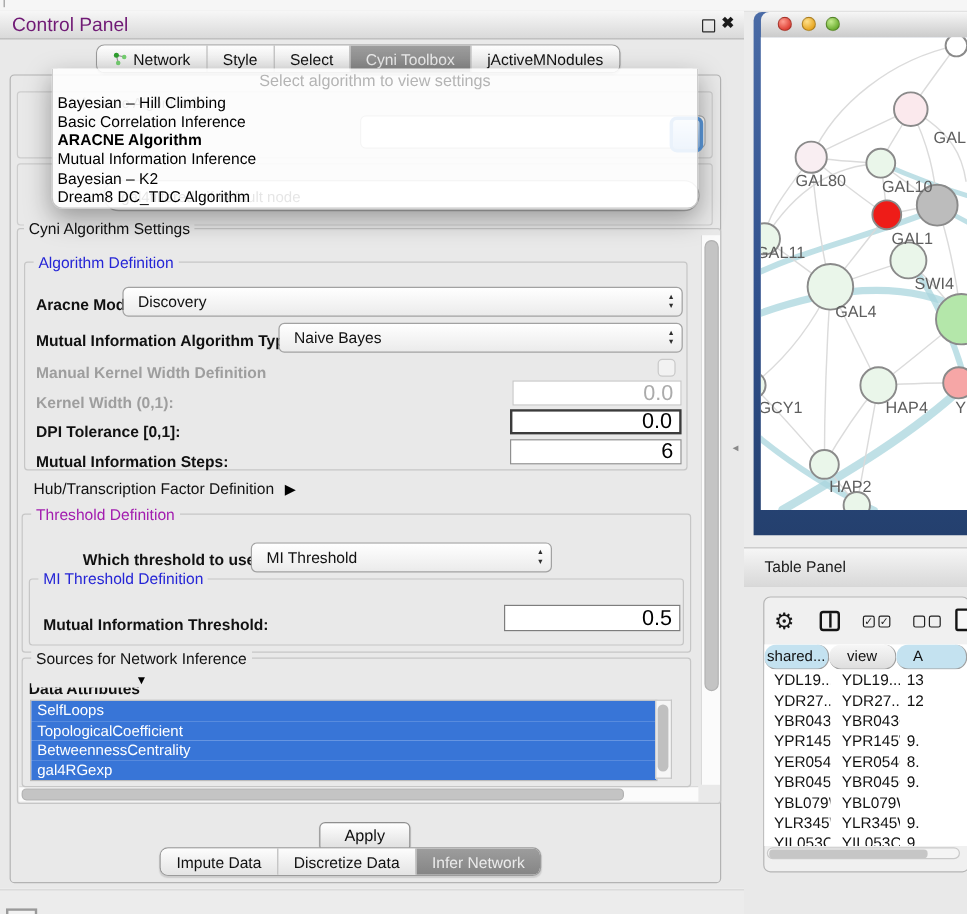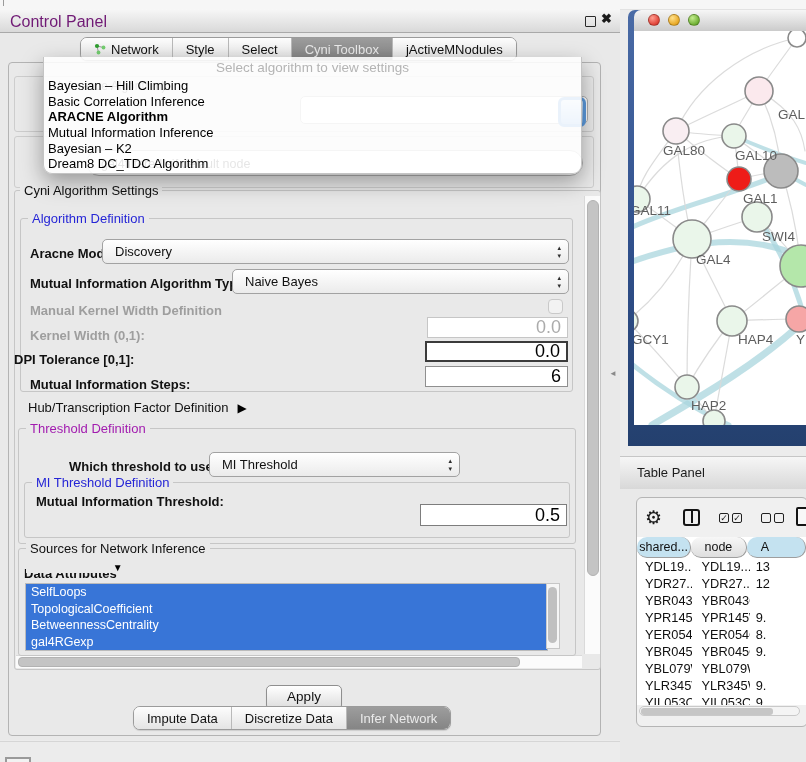--- a/index.html
+++ b/index.html
@@ -78,34 +78,34 @@
 
   .algodef{left:20px;top:218px;width:551px;height:172px;}
   .lbl-aracne{left:30px;top:246px;}
   .combo-aracne{left:102px;top:239px;width:467px;height:25px;}
   .lbl-mitype{left:30px;top:276px;}
   .combo-mitype{left:232px;top:269px;width:337px;height:25px;}
   .lbl-manual{left:30px;top:303px;}
   .cb-manual{left:548px;top:299px;}
   .lbl-kernel{left:30px;top:328px;}
   .field-kernel{left:427px;top:317px;width:141px;height:21px;line-height:19px;border:1px solid #c6c6c6;color:#ababab;}
-  .lbl-dpi{left:14px;top:352px;}
+  .lbl-dpi{left:30px;top:352px;}
   .field-dpi{left:425px;top:341px;width:143px;height:21px;line-height:17px;border:2px solid #3b3b3b;color:#000;}
   .lbl-misteps{left:30px;top:377px;}
   .field-misteps{left:425px;top:366px;width:143px;height:21px;line-height:19px;border:1px solid #8f8f8f;color:#000;}
 
   .hubrow{left:28px;top:400px;font-size:13px;color:#111;display:flex;align-items:center;gap:9px;}
   .hub-arrow{font-size:12px;color:#000;}
   .hub-arrow::after{content:"▶";}
 
   .threshold{left:18px;top:428px;width:556px;height:114px;}
   .lbl-which{left:69px;top:459px;}
   .combo-which{left:209px;top:452px;width:251px;height:25px;}
   .mibox{left:24px;top:482px;width:544px;height:54px;}
-  .lbl-mithresh{left:36px;top:494px;}
+  .lbl-mithresh{left:36px;top:513px;}
   .field-mithresh{left:420px;top:504px;width:147px;height:22px;line-height:20px;border:1px solid #7d7d7d;color:#000;}
 
   .sources{left:18px;top:548px;width:556px;height:106px;}
   .src-title{display:flex;align-items:center;gap:6px;}
   .down-arrow{font-size:10px;color:#000;}
   .down-arrow::after{content:"▼";}
   .lbl-attrs{left:24px;top:566px;}
   .attrlist{left:25px;top:583px;width:521px;height:66px;background:#fff;border:1px solid #bbbbbb;overflow:hidden;}
   .attr-row{height:16.5px;line-height:16.5px;font-size:12.5px;padding-left:5px;color:#fff;background:#3875d7;white-space:nowrap;}
   .attr-scroll{left:546px;top:583px;width:14px;height:66px;background:#f6f6f6;border:1px solid #c6c6c6;border-left:1px solid #cccccc;box-sizing:border-box;}
@@ -382,21 +382,21 @@
   <div class="abs cols-icon"></div>
   <div class="abs cb-ico checked cb1a"></div>
   <div class="abs cb-ico checked cb1b"></div>
   <div class="abs cb-ico cb2a"></div>
   <div class="abs cb-ico cb2b"></div>
   <div class="abs doc-icon"></div>
 
   <div class="abs tp-table">
     <div class="thead">
         <div class="th c0">shared...</div>
-        <div class="th c1">node</div>
+        <div class="th c1">view</div>
         <div class="th c2">A</div>
       </div>
     <div>
         <div class="trow">
           <div class="td c0">YDL19...</div>
           <div class="td c1">YDL19...</div>
           <div class="td c2">13</div>
         </div>
         <div class="trow">
           <div class="td c0">YDR27...</div>

